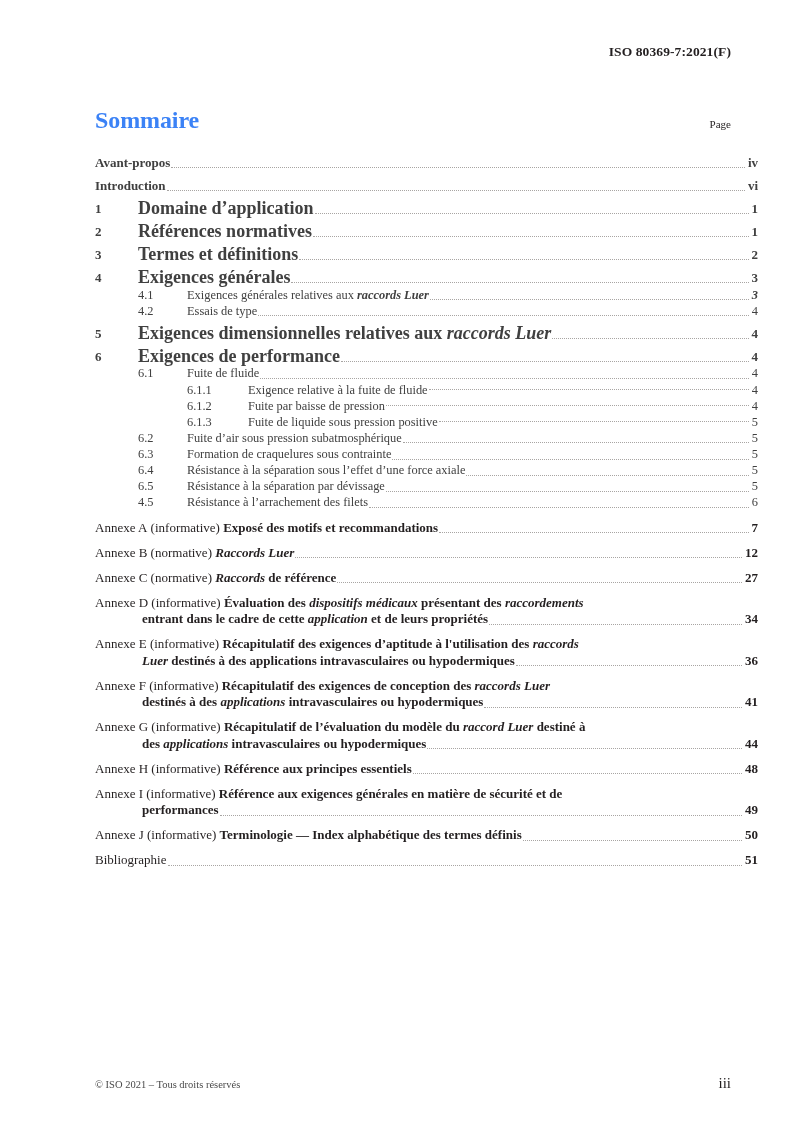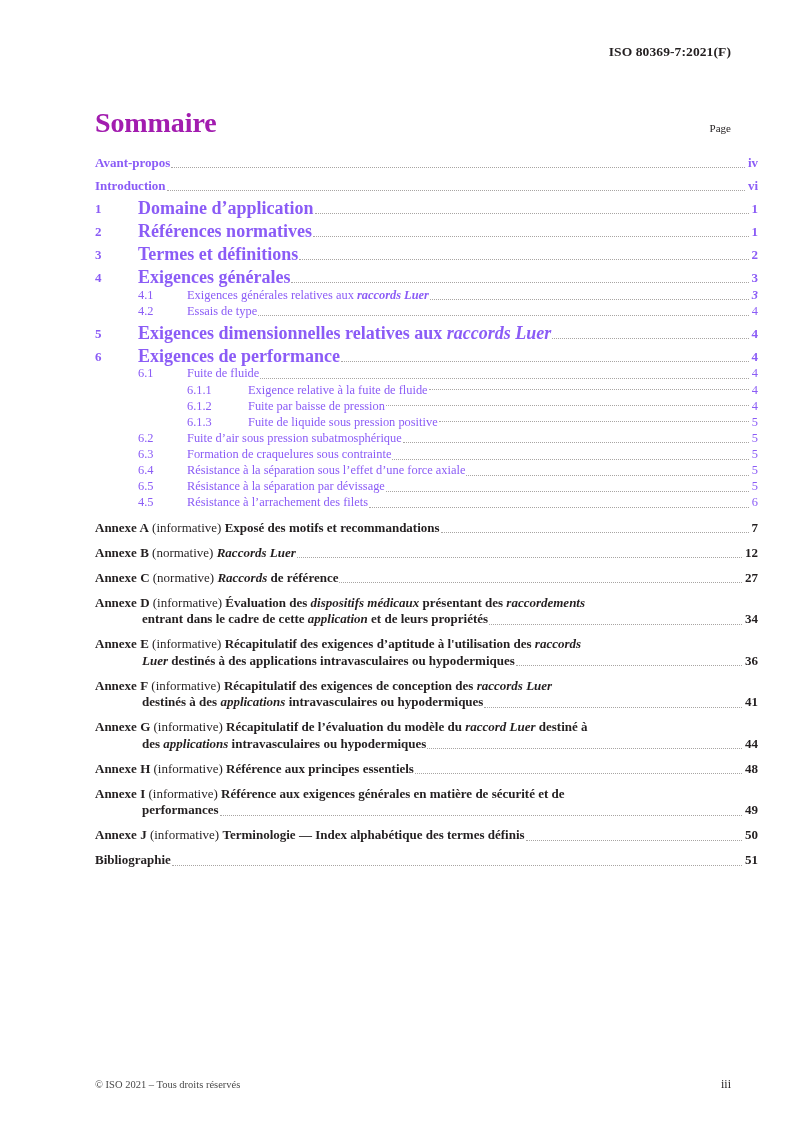--- a/index.html
+++ b/index.html
@@ -40,43 +40,43 @@
     position: absolute;
     left: 95px;
     right: 62px;
     top: 107px;
     display: flex;
     align-items: baseline;
     justify-content: space-between;
   }
   .doc-title {
     font-weight: bold;
-    font-size: 28px;
+    font-size: 24px;
     letter-spacing: -0.1px;
-    color: #a21caf;
+    color: #3b82f6;
   }
   .page-label {
     font-size: 11px;
     color: #231f20;
   }
 
   
   .toc {
     position: absolute;
     left: 95px;
     top: 155px;
     width: 663px;
   }
 
   .toc-entry {
     display: flex;
     align-items: flex-end;
     font-size: 12.4px;
     line-height: 15.6px;
-    color: #8b5cf6;
+    color: #404040;
   }
 
   .num {
     flex: 0 0 auto;
     white-space: pre;
   }
   .txt {
     flex: 0 0 auto;
     white-space: pre-wrap;
   }
@@ -125,38 +125,38 @@
     align-items: flex-end;
   }
   .annex-body {
     font-weight: bold;
     text-indent: 0;
   }
   .annex-hang {
     padding-left: 47px;
     justify-content: center;
   }
-  .annex .lead-label { font-weight: bold; }
+  .annex .lead-label { font-weight: normal; }
   .annex .qualifier { font-weight: normal; }
   .annex .pg { font-weight: bold; }
   .bi { font-style: italic; font-weight: bold; }
 
   
   .footer {
     position: absolute;
     left: 95px;
     right: 62px;
     bottom: 30px;
     display: flex;
     justify-content: space-between;
     align-items: baseline;
     font-size: 10.5px;
     color: #4a4a4a;
   }
-  .footer .folio { font-size: 12px; color: #231f20; }
+  .footer .folio { font-size: 15px; color: #231f20; }
 </style>
 </head>
 <body>
 
 <div class="page">
 
   <div class="doc-header">ISO 80369-7:2021(F)</div>
 
   <div class="title-row">
     <div class="doc-title">Sommaire</div>

